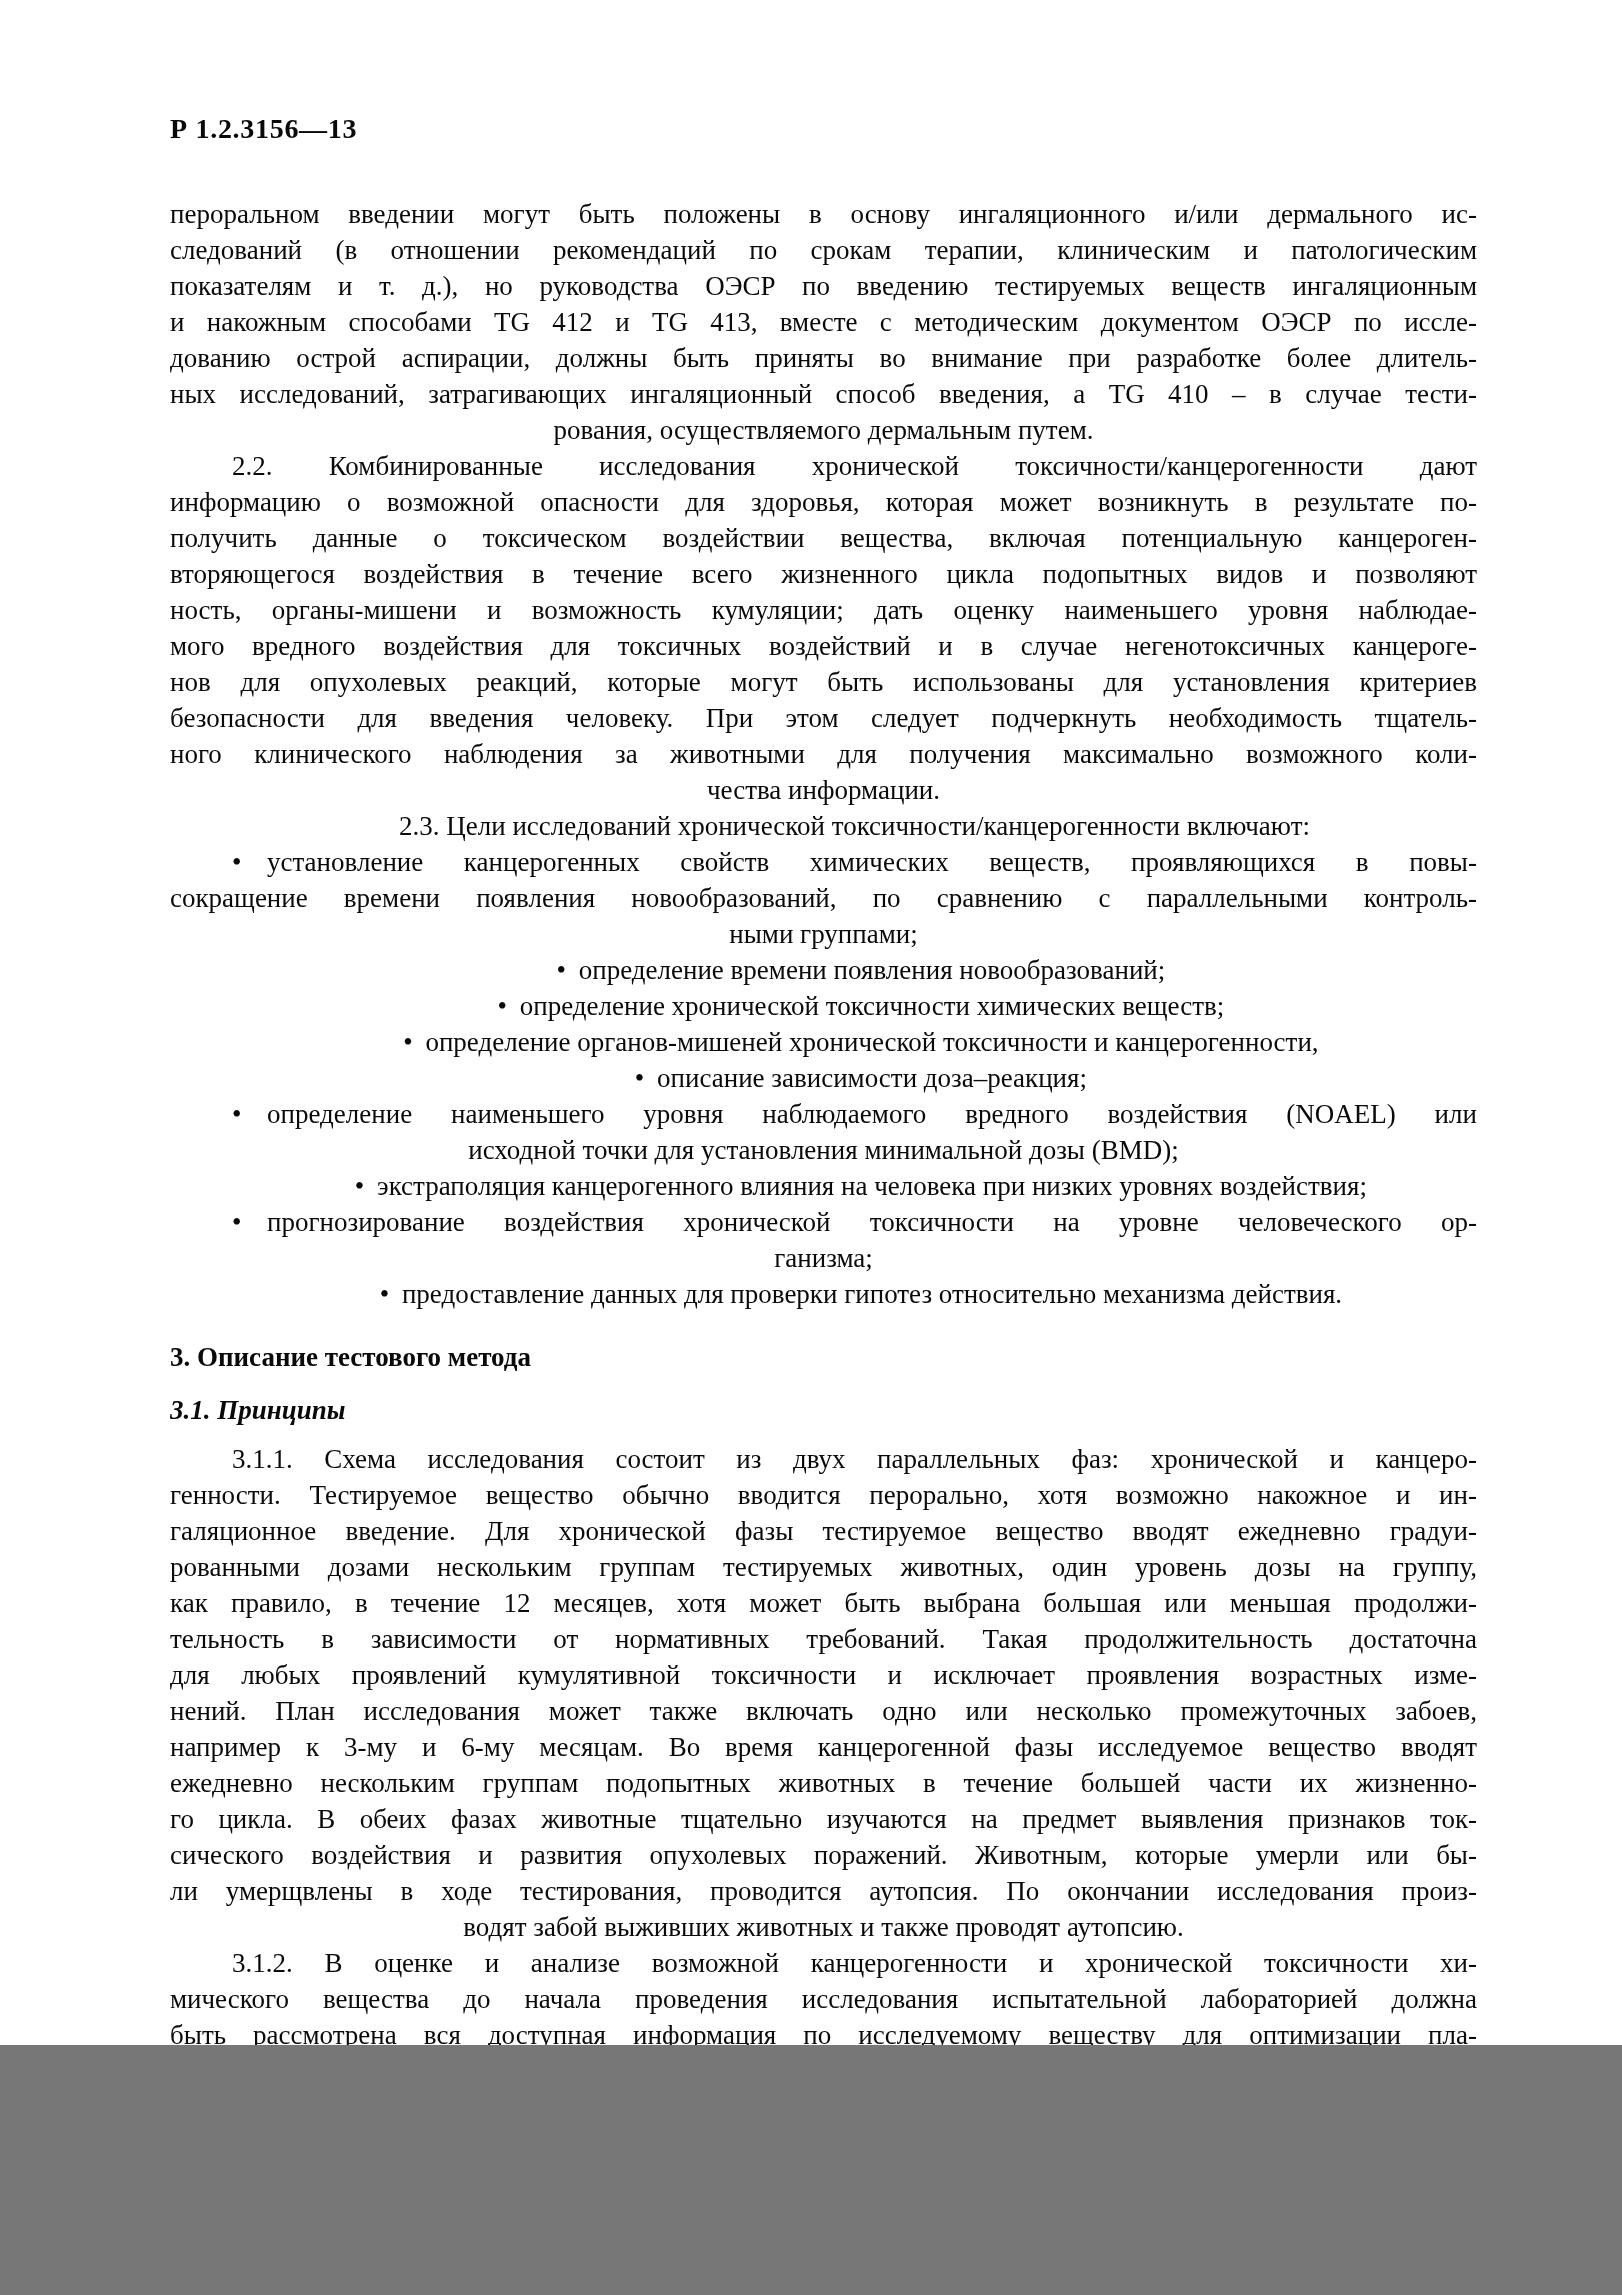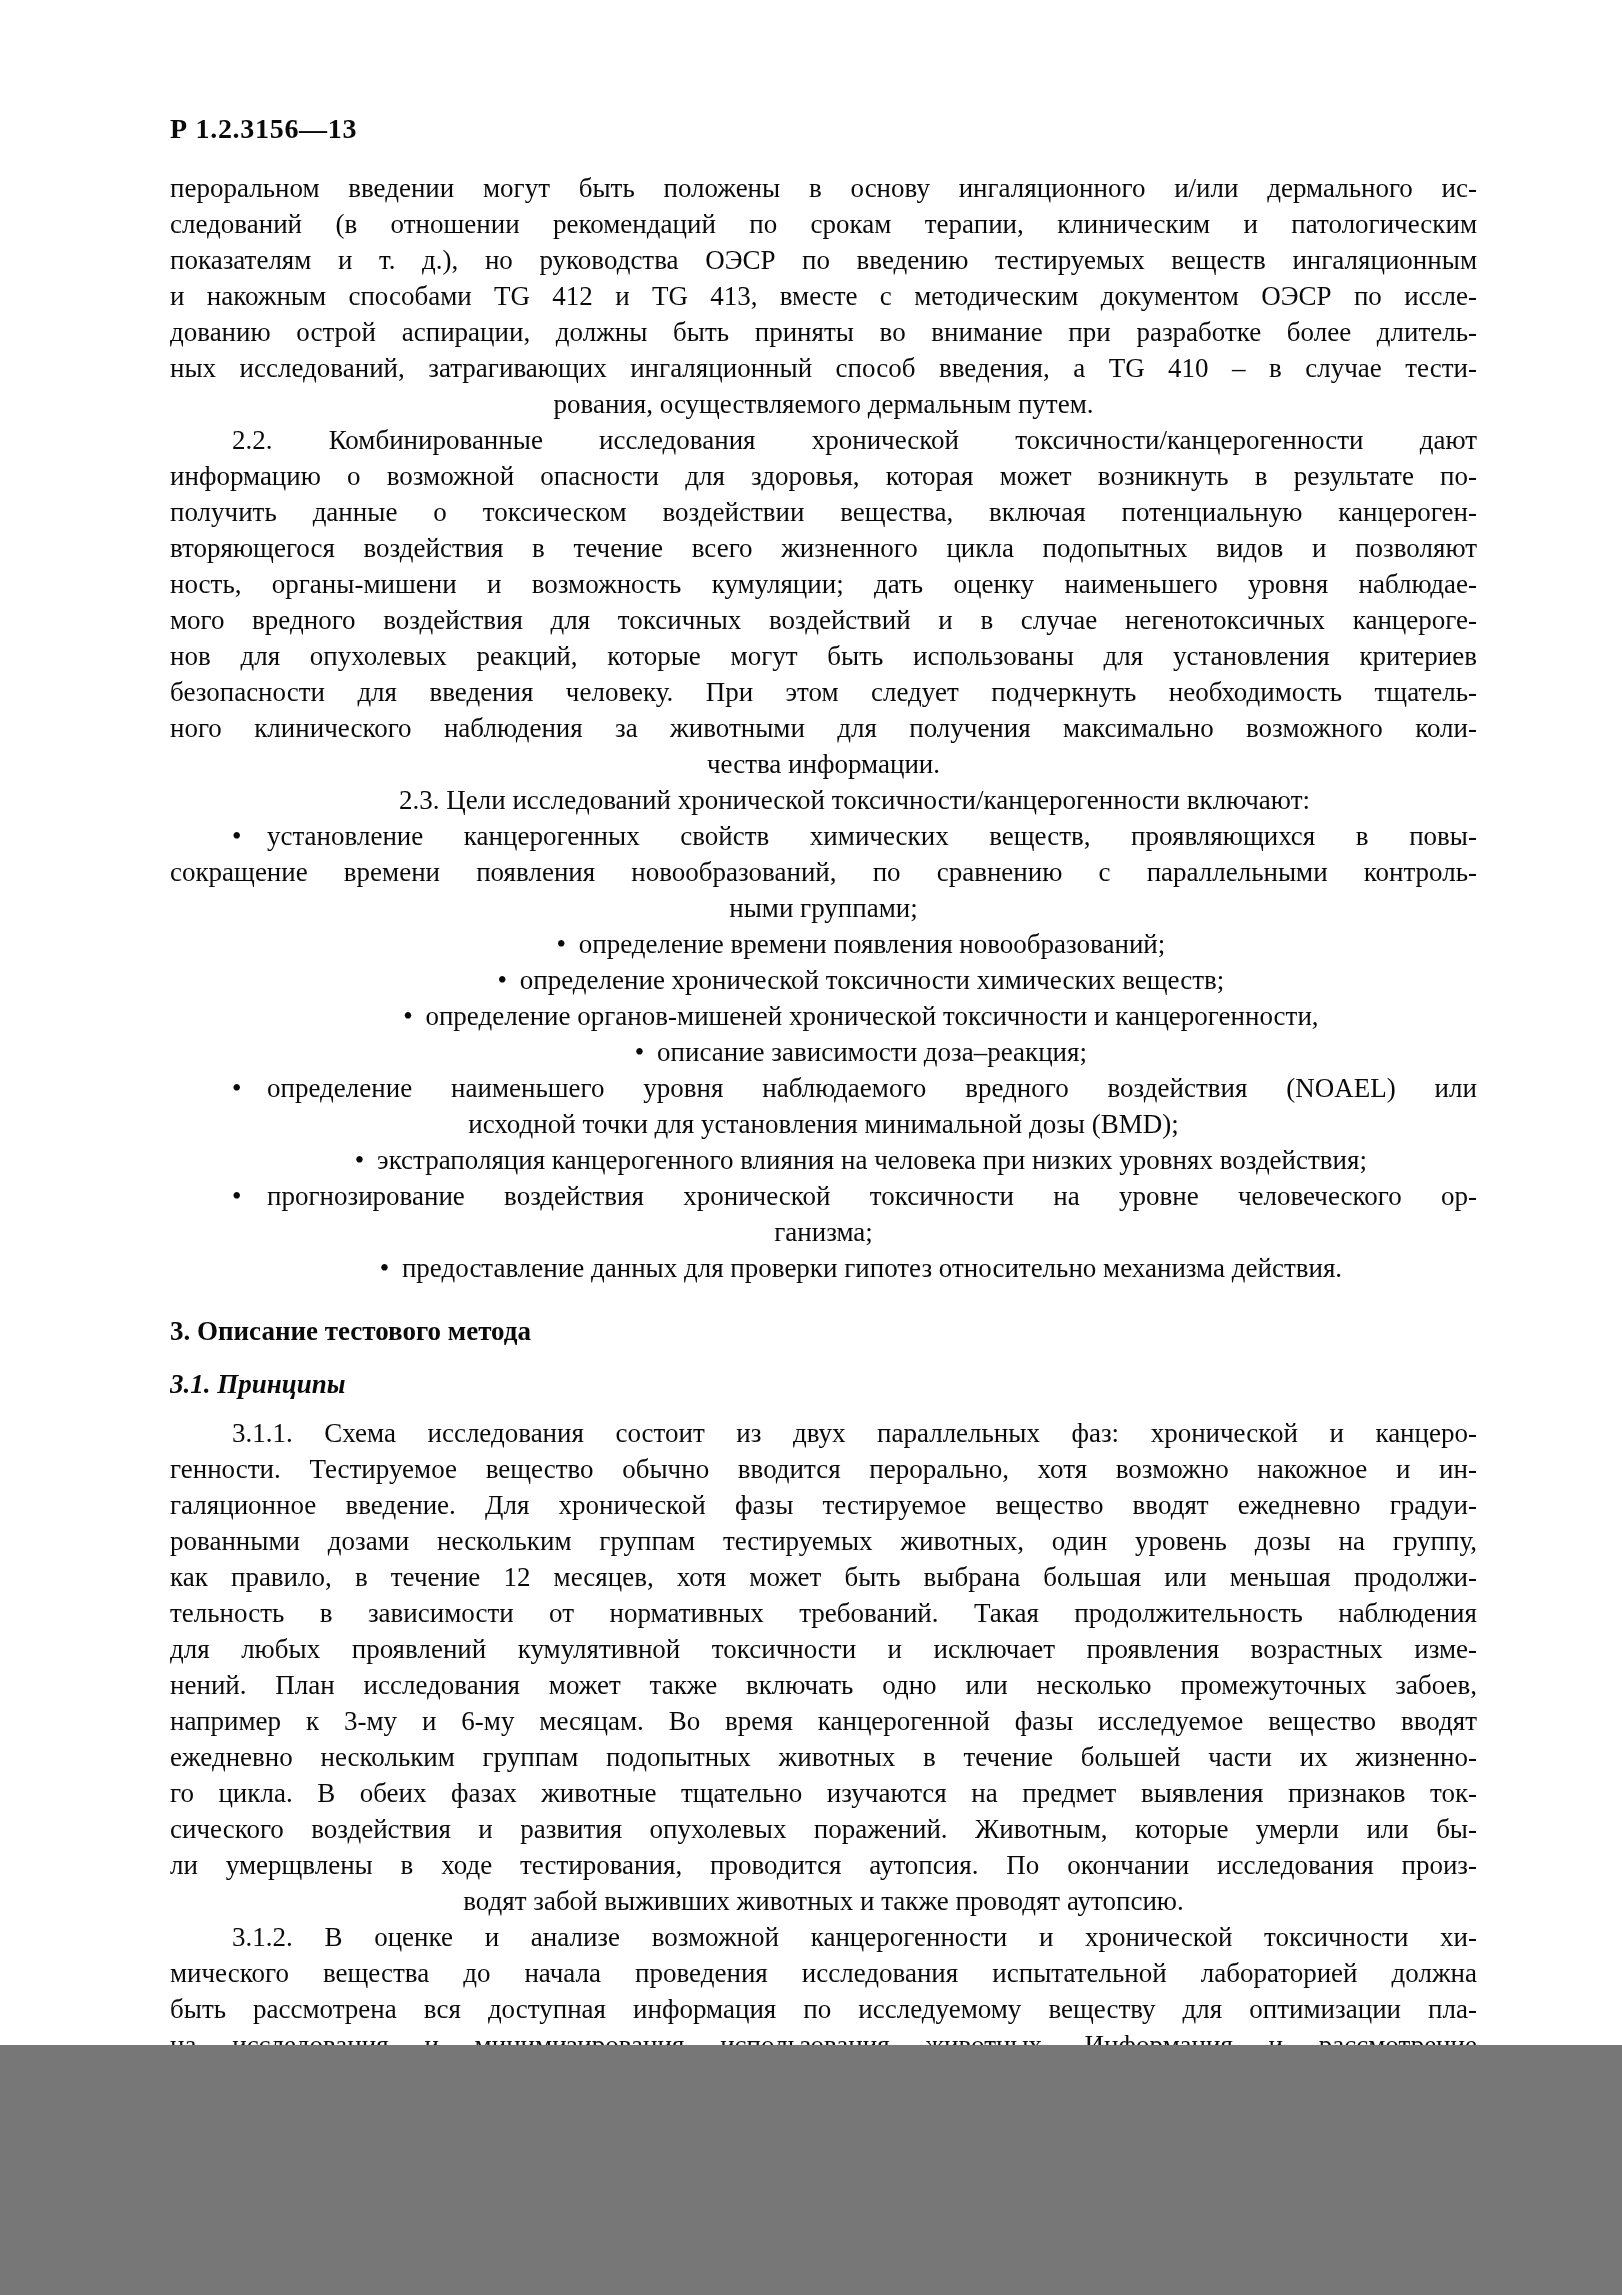--- a/index.html
+++ b/index.html
@@ -16,21 +16,21 @@
     position:absolute;
     top:113px;
     left:170px;
     font-size:28px;
     font-weight:bold;
     letter-spacing:0.7px;
     white-space:nowrap;
   }
   .doc-body{
     position:absolute;
-    top:170px;
+    top:196px;
     left:170px;
     width:1307px;
     font-size:27px;
   }
   .block{margin:0;padding:0;}
   .line{
     height:36px;
     line-height:36px;
     overflow:hidden;
     text-align:center;
@@ -122,21 +122,21 @@
         <div class="line ind"><span class="blt">•</span>предоставление данных для проверки гипотез относительно механизма действия.</div>
       </div>
       <div class="heading">3. Описание тестового метода</div>
       <div class="subheading">3.1. Принципы</div>
       <div class="block">
         <div class="line j ind">3.1.1. Схема исследования состоит из двух параллельных фаз: хронической и канцеро-</div>
         <div class="line j">генности. Тестируемое вещество обычно вводится перорально, хотя возможно накожное и ин-</div>
         <div class="line j">галяционное введение. Для хронической фазы тестируемое вещество вводят ежедневно градуи-</div>
         <div class="line j">рованными дозами нескольким группам тестируемых животных, один уровень дозы на группу,</div>
         <div class="line j">как правило, в течение 12 месяцев, хотя может быть выбрана большая или меньшая продолжи-</div>
-        <div class="line j">тельность в зависимости от нормативных требований. Такая продолжительность наблюдения</div>
+        <div class="line j">тельность в зависимости от нормативных требований. Такая продолжительность достаточна</div>
         <div class="line j">для любых проявлений кумулятивной токсичности и исключает проявления возрастных изме-</div>
         <div class="line j">нений. План исследования может также включать одно или несколько промежуточных забоев,</div>
         <div class="line j">например к 3-му и 6-му месяцам. Во время канцерогенной фазы исследуемое вещество вводят</div>
         <div class="line j">ежедневно нескольким группам подопытных животных в течение большей части их жизненно-</div>
         <div class="line j">го цикла. В обеих фазах животные тщательно изучаются на предмет выявления признаков ток-</div>
         <div class="line j">сического воздействия и развития опухолевых поражений. Животным, которые умерли или бы-</div>
         <div class="line j">ли умерщвлены в ходе тестирования, проводится аутопсия. По окончании исследования произ-</div>
         <div class="line">водят забой выживших животных и также проводят аутопсию.</div>
       </div>
       <div class="block">

